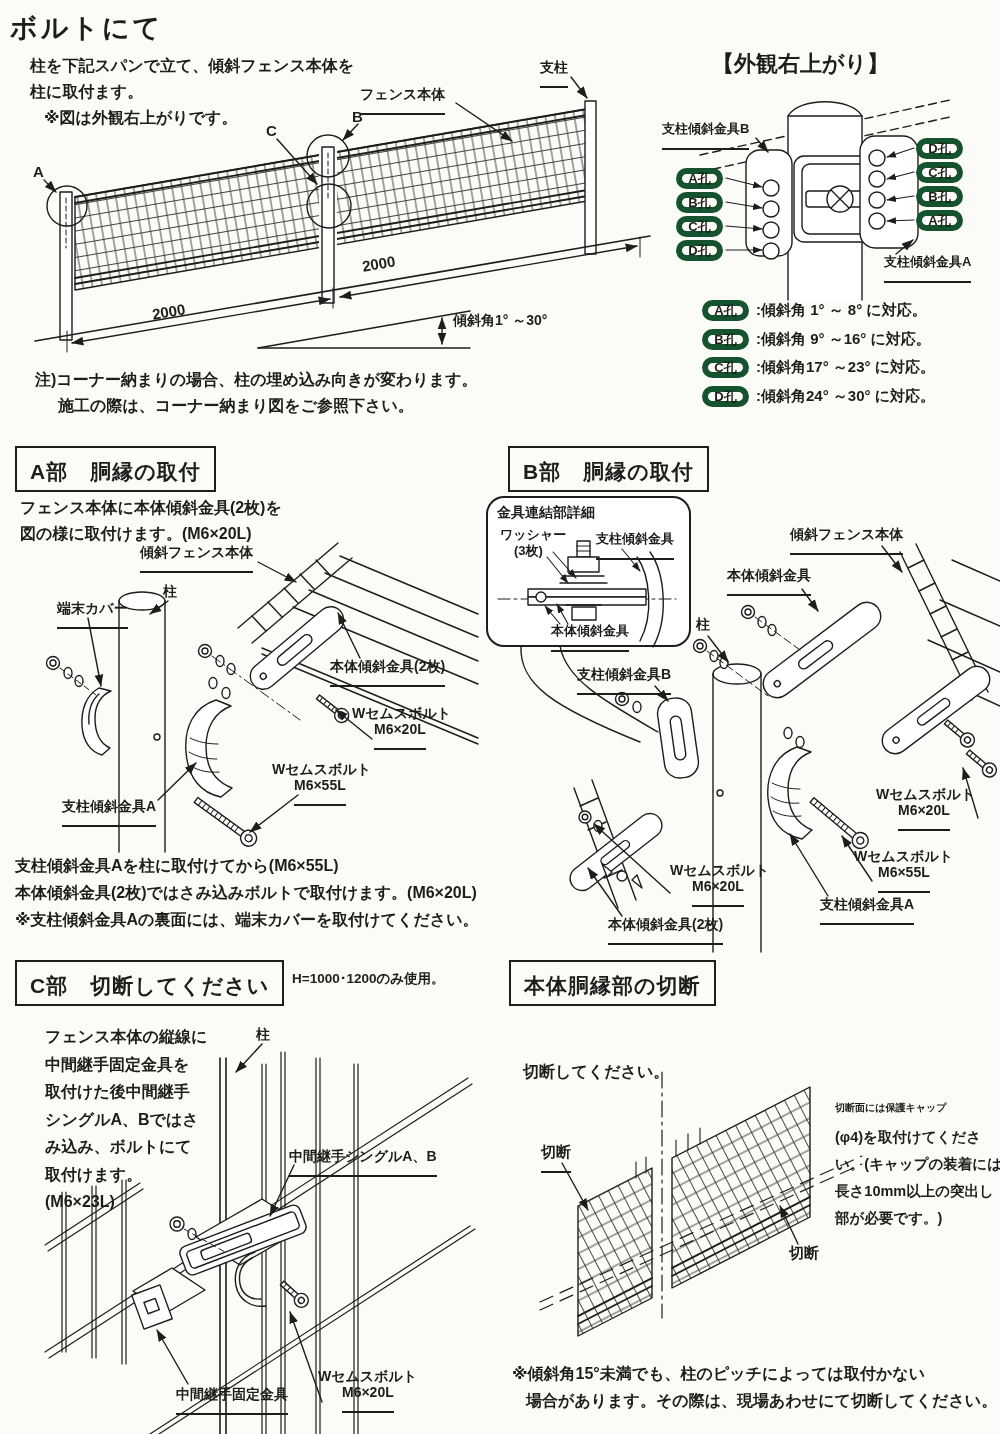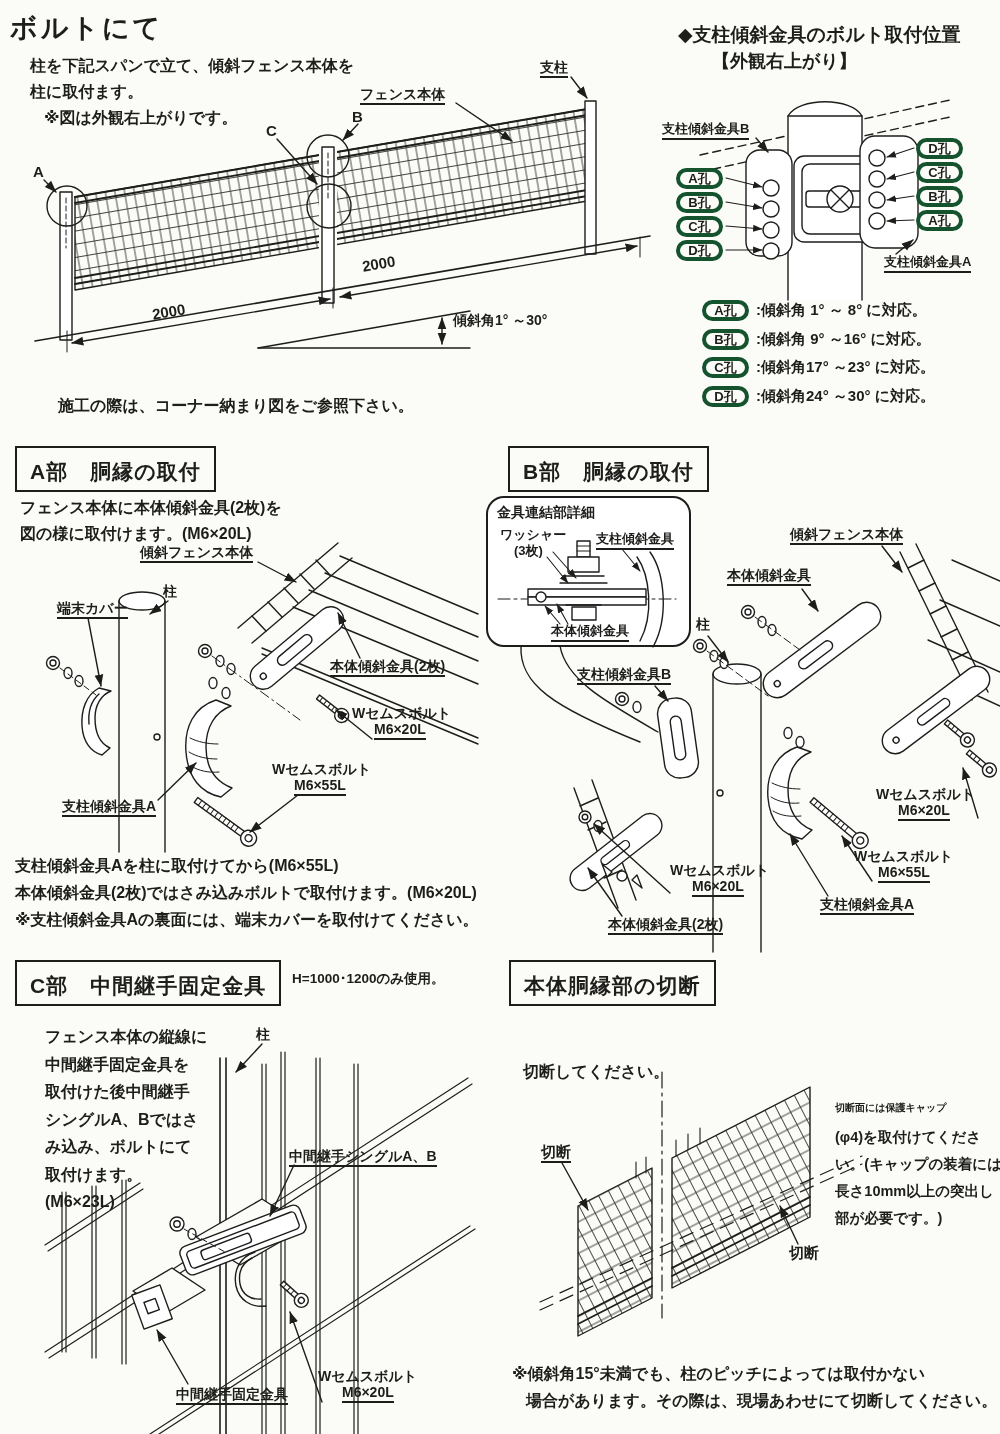--- a/index.html
+++ b/index.html
@@ -15,43 +15,43 @@
     overflow:hidden;
     margin:0 auto;
   }
   #art{position:absolute;left:0;top:0;z-index:1;}
   .lbl{
     position:absolute;z-index:2;
     font-size:14px;font-weight:700;
     white-space:nowrap;line-height:1.15;
     color:#1d1d1b;
   }
-  .ul{border-bottom:2px solid #1d1d1b;padding-bottom:1px;}
+  .ul{border-bottom:2px solid #1d1d1b;padding-bottom:11px;}
   .s13{font-size:13px;}
   .s15{font-size:15px;}
   .s16{font-size:16px;}
-  .s18{font-size:18px;}
+  .s18{font-size:22px;}
   .s19{font-size:19px;}
   .pagetitle{
     position:absolute;left:10px;top:10px;z-index:2;
     font-size:27px;font-weight:700;letter-spacing:3px;
   }
   .hdrbox{
     position:absolute;z-index:2;
     border:2.5px solid #1d1d1b;
     background:#fbfbf8;
     font-size:21px;font-weight:700;letter-spacing:1px;
     padding:10px 13px 4px 13px;
     white-space:nowrap;
   }
   .pill{
     display:inline-flex;align-items:center;justify-content:center;
     box-sizing:border-box;
     width:47px;height:21px;
-    border:4px solid #14532d;border-radius:11px;
+    border:6px solid #14532d;border-radius:11px;
     background:#fbfbf8;
     font-size:13px;font-weight:700;
   }
   .pill.abs{position:absolute;z-index:2;}
   .holerow{
     position:absolute;z-index:2;
     display:flex;align-items:center;gap:7px;
     font-size:15px;font-weight:700;white-space:nowrap;
   }
   .dim{
@@ -407,23 +407,23 @@
   <div class="lbl s16" style="left:44px;top:109px">※図は外観右上がりです。</div>
 
   <div class="lbl s15" style="left:33px;top:163px">A</div>
   <div class="lbl s15" style="left:266px;top:122px">C</div>
   <div class="lbl s15" style="left:352px;top:108px">B</div>
   <div class="lbl ul" style="left:360px;top:86px">フェンス本体</div>
   <div class="lbl ul" style="left:540px;top:59px">支柱</div>
   <div class="dim" style="left:152px;top:303px">2000</div>
   <div class="dim" style="left:362px;top:255px">2000</div>
   <div class="lbl" style="left:453px;top:312px">傾斜角1° ～30°</div>
+  <div class="lbl s16" style="left:35px;top:371px">注)コーナー納まりの場合、柱の埋め込み向きが変わります。</div>
   <div class="lbl s16" style="left:58px;top:397px">施工の際は、コーナー納まり図をご参照下さい。</div>
 
-  <div class="lbl s19" style="left:678px;top:24px">◆支柱傾斜金具のボルト取付位置</div>
   <div class="lbl s18" style="left:712px;top:51px">【外観右上がり】</div>
   <div class="lbl s13 ul" style="left:662px;top:122px">支柱傾斜金具B</div>
   <div class="lbl s13 ul" style="left:884px;top:255px">支柱傾斜金具A</div>
   <span class="pill abs" style="left:676px;top:168px">A孔</span>
   <span class="pill abs" style="left:676px;top:192px">B孔</span>
   <span class="pill abs" style="left:676px;top:216px">C孔</span>
   <span class="pill abs" style="left:676px;top:240px">D孔</span>
   <span class="pill abs" style="left:916px;top:138px">D孔</span>
   <span class="pill abs" style="left:916px;top:162px">C孔</span>
   <span class="pill abs" style="left:916px;top:186px">B孔</span>
@@ -474,21 +474,21 @@
   <div class="lbl ul" style="left:577px;top:666px">支柱傾斜金具B</div>
   <div class="lbl" style="left:876px;top:786px">Wセムスボルト</div>
   <div class="lbl ul" style="left:898px;top:802px">M6×20L</div>
   <div class="lbl" style="left:854px;top:848px">Wセムスボルト</div>
   <div class="lbl ul" style="left:878px;top:864px">M6×55L</div>
   <div class="lbl" style="left:670px;top:862px">Wセムスボルト</div>
   <div class="lbl ul" style="left:692px;top:878px">M6×20L</div>
   <div class="lbl ul" style="left:608px;top:916px">本体傾斜金具(2枚)</div>
   <div class="lbl ul" style="left:820px;top:896px">支柱傾斜金具A</div>
 
-  <div class="hdrbox" style="left:15px;top:960px">C部　中間継手固定金具</div>
+  <div class="hdrbox" style="left:15px;top:960px">C部　切断してください</div>
   <div class="lbl" style="left:292px;top:971px;font-size:13.5px">H=1000･1200のみ使用。</div>
   <div class="lbl s16" style="left:45px;top:1028px">フェンス本体の縦線に</div>
   <div class="lbl s16" style="left:45px;top:1056px">中間継手固定金具を</div>
   <div class="lbl s16" style="left:45px;top:1083px">取付けた後中間継手</div>
   <div class="lbl s16" style="left:45px;top:1111px">シングルA、Bではさ</div>
   <div class="lbl s16" style="left:45px;top:1138px">み込み、ボルトにて</div>
   <div class="lbl s16" style="left:45px;top:1166px">取付けます。</div>
   <div class="lbl s16" style="left:45px;top:1193px">(M6×23L)</div>
   <div class="lbl" style="left:256px;top:1026px">柱</div>
   <div class="lbl ul" style="left:289px;top:1148px">中間継手シングルA、B</div>

